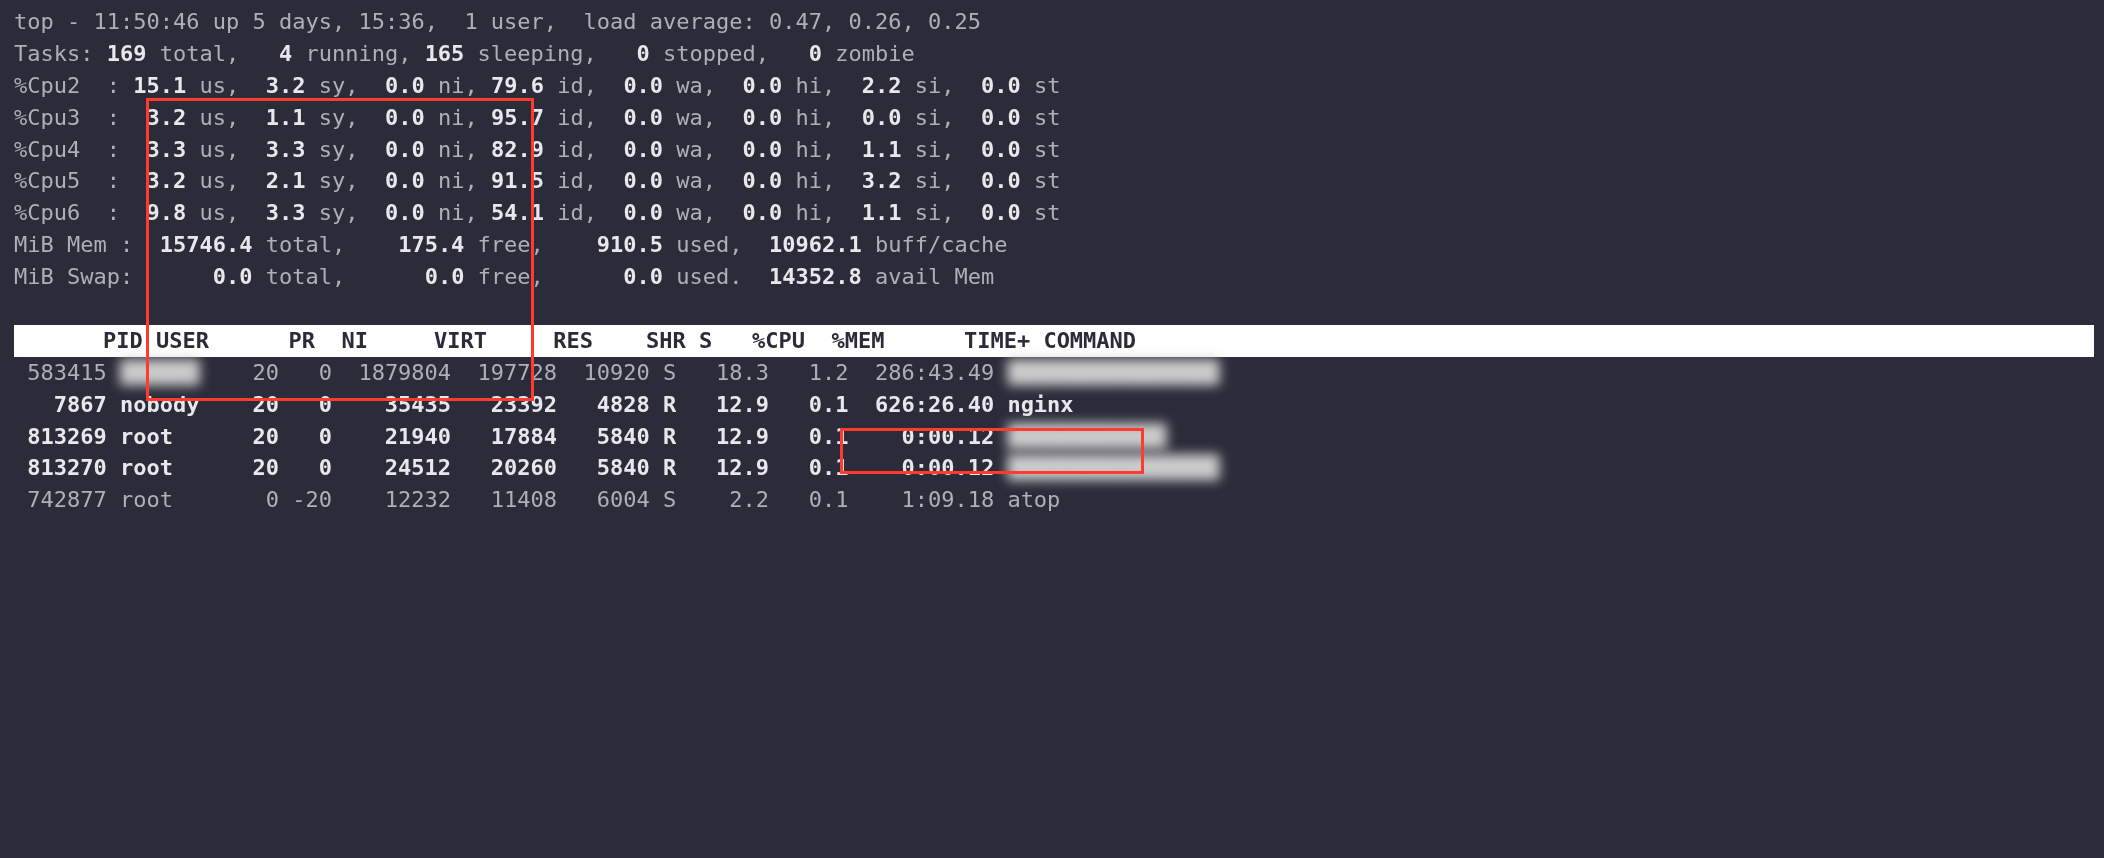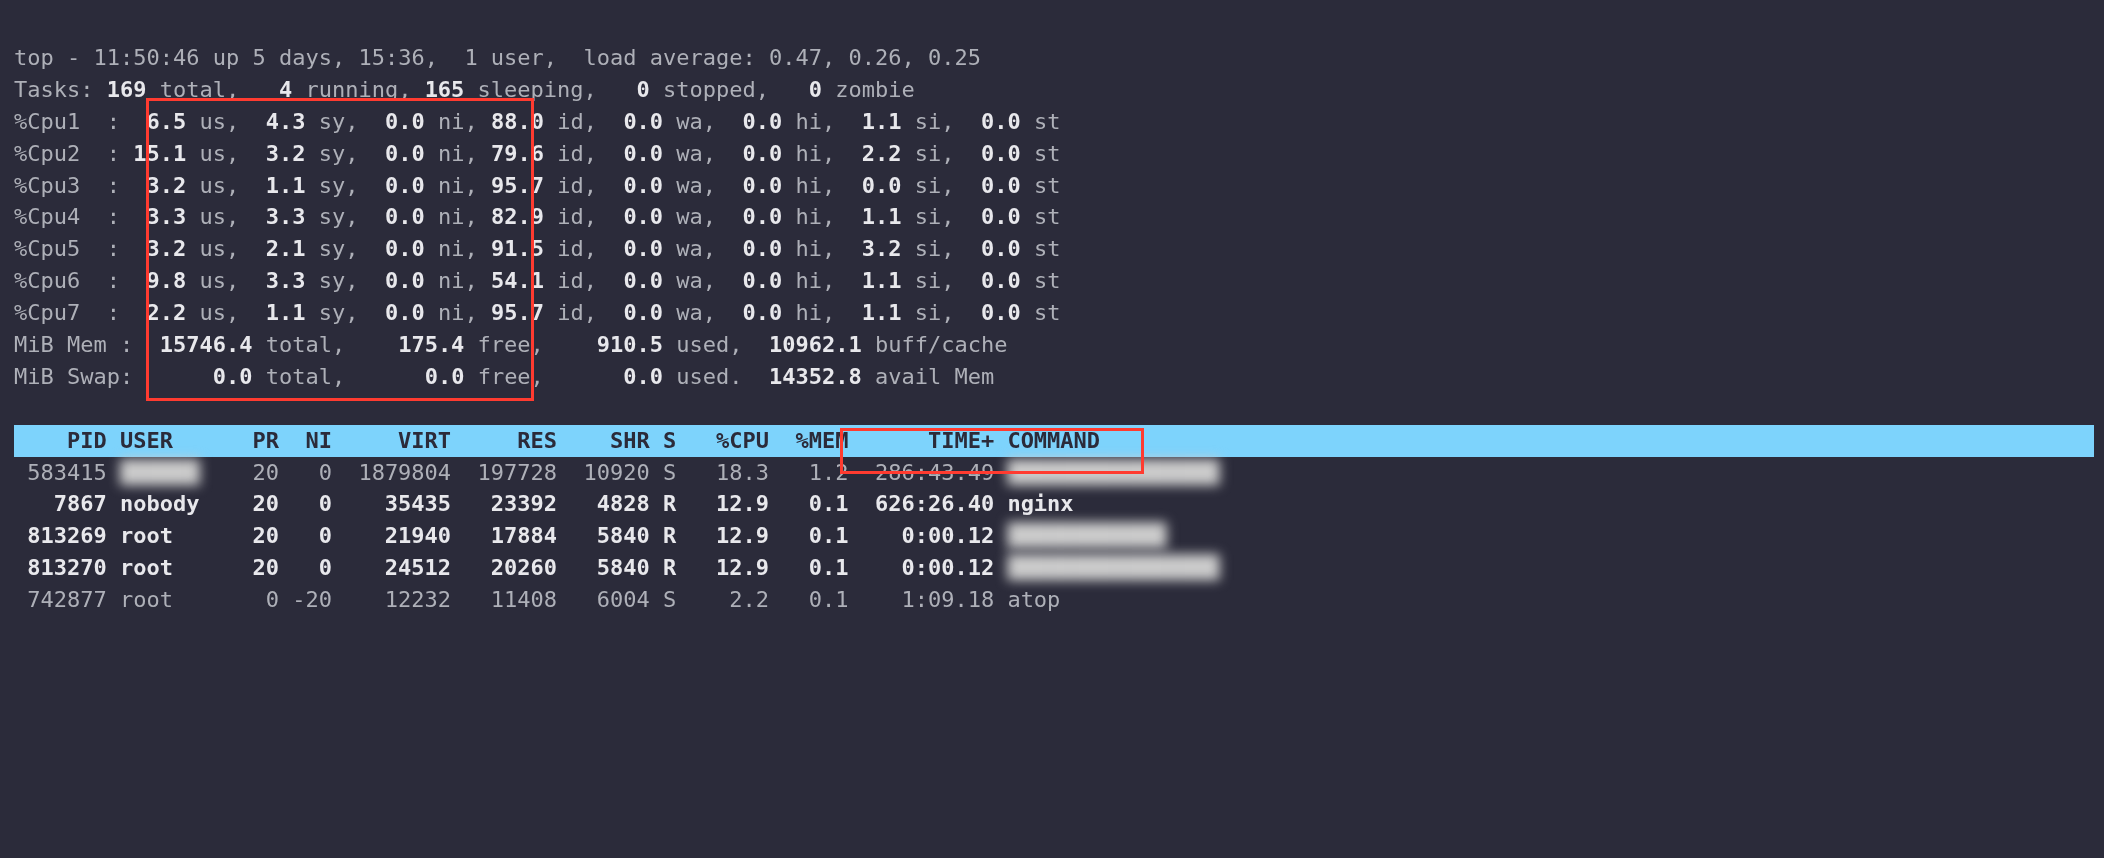--- a/index.html
+++ b/index.html
@@ -9,27 +9,27 @@
     color: #aeb0b8;
     font-family: "Menlo", "Consolas", "DejaVu Sans Mono", monospace;
     font-size: 22px;
     line-height: 1.45;
     width: 2104px;
     height: 858px;
     overflow: hidden;
   }
   .screen {
     padding: 6px 10px 0 14px;
-    margin-top: 36px;
   }
   .b { color: #e8e8ec; font-weight: bold; }
   .hdr-row {
-    background: #7dd3fc;
+    background: #ffffff;
     color: #2b2b3a;
     font-weight: bold;
+    padding-left: 36px;
   }
   pre {
     margin: 0;
     font-family: inherit;
     font-size: inherit;
     line-height: inherit;
     white-space: pre;
   }
   .redbox {
     position: absolute;
@@ -54,27 +54,25 @@
 </head>
 <body>
 
 <div class="screen">
 
   <pre>top - <span>11:50:46</span> <span>up 5 days, 15:36</span>,  <span>1 user</span>,  <span>load average: 0.47, 0.26, 0.25</span></pre>
 
   <pre>Tasks: <span class="b">169</span> total,   <span class="b">4</span> running, <span class="b">165</span> sleeping,   <span class="b">0</span> stopped,   <span class="b">0</span> zombie</pre>
 
   <div id="cpu-lines">
-      <pre>%Cpu1  : <span class="b"> 6.5</span> us,  <span class="b">4.3</span> sy,  <span class="b">0.0</span> ni, <span class="b">88.0</span> id,  <span class="b">0.0</span> wa,  <span class="b">0.0</span> hi,  <span class="b">1.1</span> si,  <span class="b">0.0</span> st</pre>
       <pre>%Cpu2  : <span class="b">15.1</span> us,  <span class="b">3.2</span> sy,  <span class="b">0.0</span> ni, <span class="b">79.6</span> id,  <span class="b">0.0</span> wa,  <span class="b">0.0</span> hi,  <span class="b">2.2</span> si,  <span class="b">0.0</span> st</pre>
       <pre>%Cpu3  : <span class="b"> 3.2</span> us,  <span class="b">1.1</span> sy,  <span class="b">0.0</span> ni, <span class="b">95.7</span> id,  <span class="b">0.0</span> wa,  <span class="b">0.0</span> hi,  <span class="b">0.0</span> si,  <span class="b">0.0</span> st</pre>
       <pre>%Cpu4  : <span class="b"> 3.3</span> us,  <span class="b">3.3</span> sy,  <span class="b">0.0</span> ni, <span class="b">82.9</span> id,  <span class="b">0.0</span> wa,  <span class="b">0.0</span> hi,  <span class="b">1.1</span> si,  <span class="b">0.0</span> st</pre>
       <pre>%Cpu5  : <span class="b"> 3.2</span> us,  <span class="b">2.1</span> sy,  <span class="b">0.0</span> ni, <span class="b">91.5</span> id,  <span class="b">0.0</span> wa,  <span class="b">0.0</span> hi,  <span class="b">3.2</span> si,  <span class="b">0.0</span> st</pre>
       <pre>%Cpu6  : <span class="b"> 9.8</span> us,  <span class="b">3.3</span> sy,  <span class="b">0.0</span> ni, <span class="b">54.1</span> id,  <span class="b">0.0</span> wa,  <span class="b">0.0</span> hi,  <span class="b">1.1</span> si,  <span class="b">0.0</span> st</pre>
-      <pre>%Cpu7  : <span class="b"> 2.2</span> us,  <span class="b">1.1</span> sy,  <span class="b">0.0</span> ni, <span class="b">95.7</span> id,  <span class="b">0.0</span> wa,  <span class="b">0.0</span> hi,  <span class="b">1.1</span> si,  <span class="b">0.0</span> st</pre>
     </div>
 
   <pre><span>MiB Mem :</span>  <span class="b">15746.4</span> total,    <span class="b">175.4</span> free,    <span class="b">910.5</span> used,  <span class="b">10962.1</span> buff/cache</pre>
 
   <pre><span>MiB Swap:</span>      <span class="b">0.0</span> total,      <span class="b">0.0</span> free,      <span class="b">0.0</span> used.  <span class="b">14352.8</span> avail Mem</pre>
 
   <pre> </pre>
 
   <pre class="hdr-row" id="proc-header">    PID USER      PR  NI     VIRT     RES    SHR S   %CPU  %MEM      TIME+ COMMAND</pre>
 

